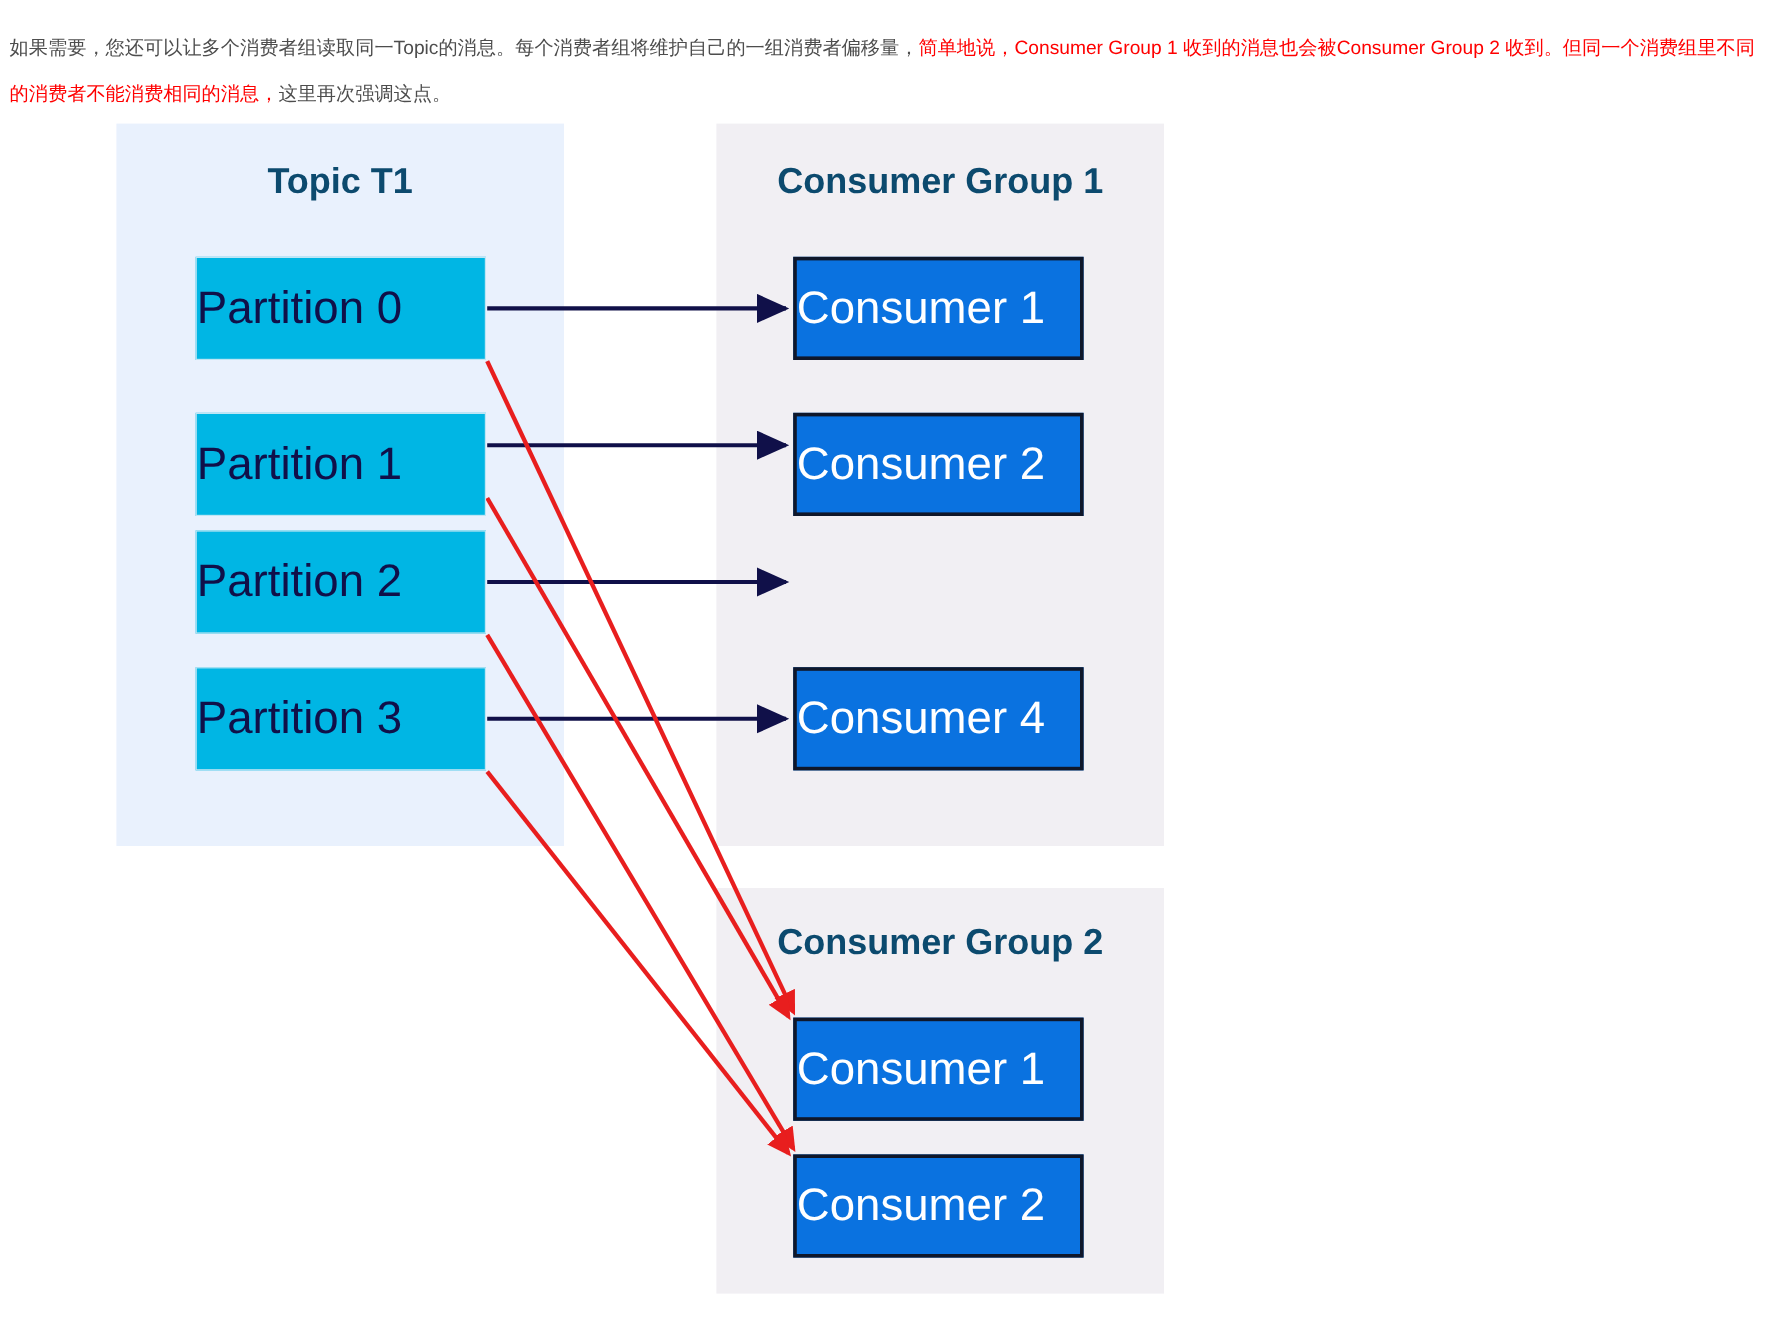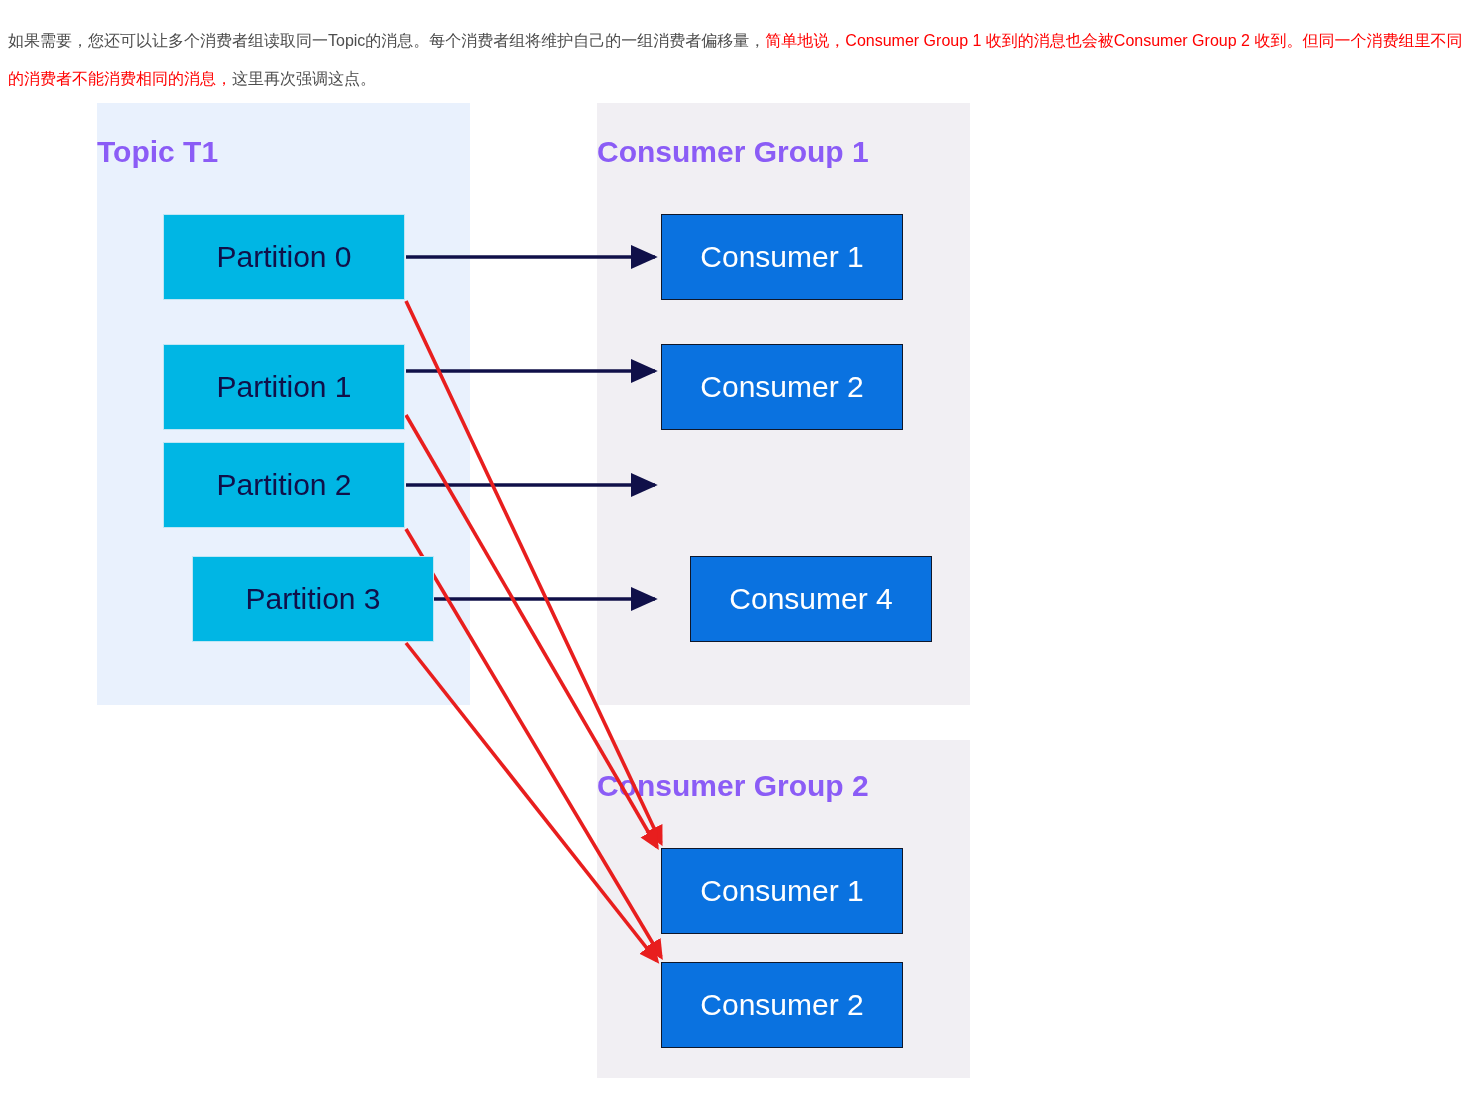--- a/index.html
+++ b/index.html
@@ -40,24 +40,24 @@
   }
 
   .panel {
     position: absolute;
     box-sizing: border-box;
   }
   .panel-title {
     position: absolute;
     left: 0;
     right: 0;
-    text-align: left;
+    text-align: center;
     font-weight: bold;
     font-size: 30px;
-    color: #8b5cf6;
+    color: #0c4a6e;
     white-space: nowrap;
   }
 
   #panel-topic {
     left: 97px;
     top: 8px;
     width: 373px;
     height: 602px;
     background: #e9f1fd;
   }
@@ -80,44 +80,43 @@
   #panel-cg1 .panel-title { top: 32px; }
   #panel-cg2 .panel-title { top: 29px; }
 
   
   .node {
     position: absolute;
     width: 242px;
     height: 86px;
     display: flex;
     align-items: center;
-    justify-content: center;
-    font-size: 30px;
+    font-size: 38px;
     box-sizing: border-box;
     line-height: 1;
   }
   .node.partition {
     background: #00b6e4;
     color: #101049;
     border: 1px solid #bfe6f4;
   }
   .node.consumer {
     background: #0a72e0;
     color: #ffffff;
-    border: 1px solid #0f172a;
+    border: 3px solid #0f172a;
   }
 
   
   .col-left  { left: 163px; }
   .col-right { left: 661px; }
 
   .row0 { top: 119px; }
   .row1 { top: 233px; margin-top: 16px; }
   .row2 { top: 347px; }
-  .row3 { top: 461px; margin-left: 29px; }
+  .row3 { top: 461px; }
 
   .cg2row0 { top: 753px; }
   .cg2row1 { top: 867px; }
 
   
   #arrow-layer {
     position: absolute;
     left: 0;
     top: 0;
     width: 1474px;

